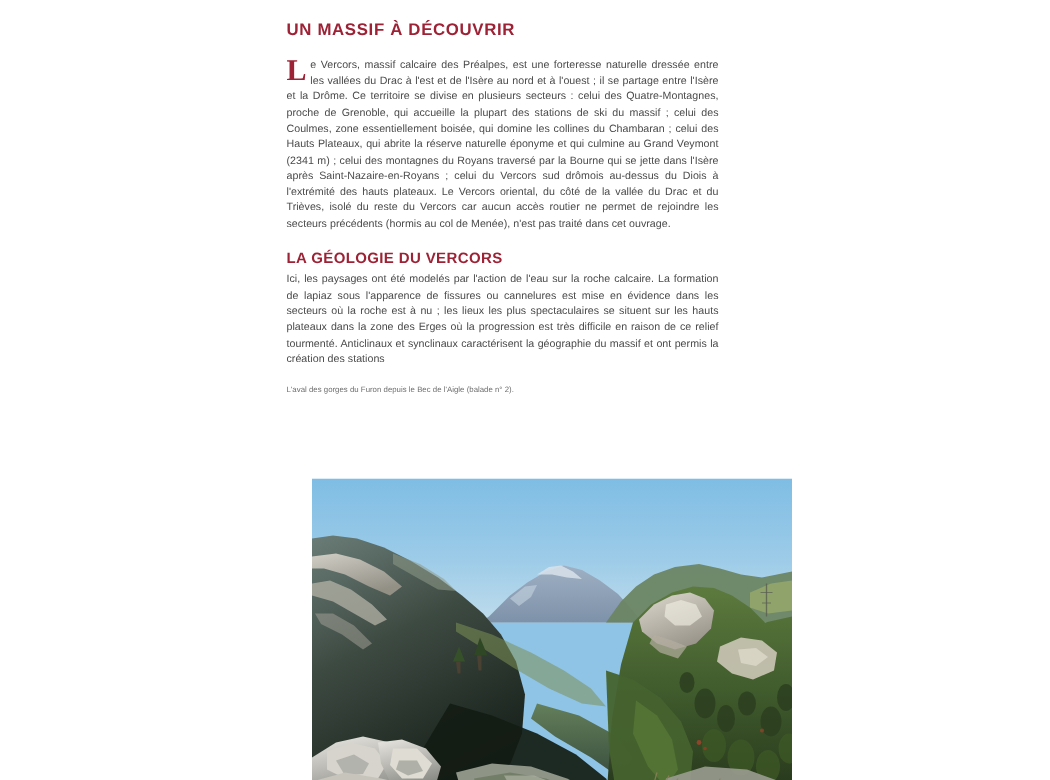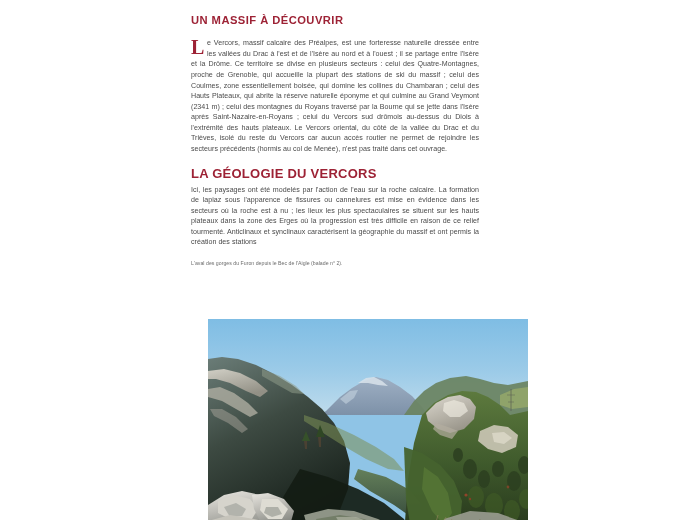--- a/index.html
+++ b/index.html
@@ -60,21 +60,21 @@
     margin: 1px 2.5px 0 0;
     padding: 0;
   }
 
   .para {
     margin: 0;
     text-align: justify;
   }
 
   .section-title {
-    font-size: 13px;
+    font-size: 10px;
     font-weight: bold;
     letter-spacing: 0.25px;
     color: #9d2235;
     margin: 13px 0 3px 0;
     line-height: 1.1;
     text-transform: uppercase;
   }
 
   .caption {
     font-size: 5.2px;

